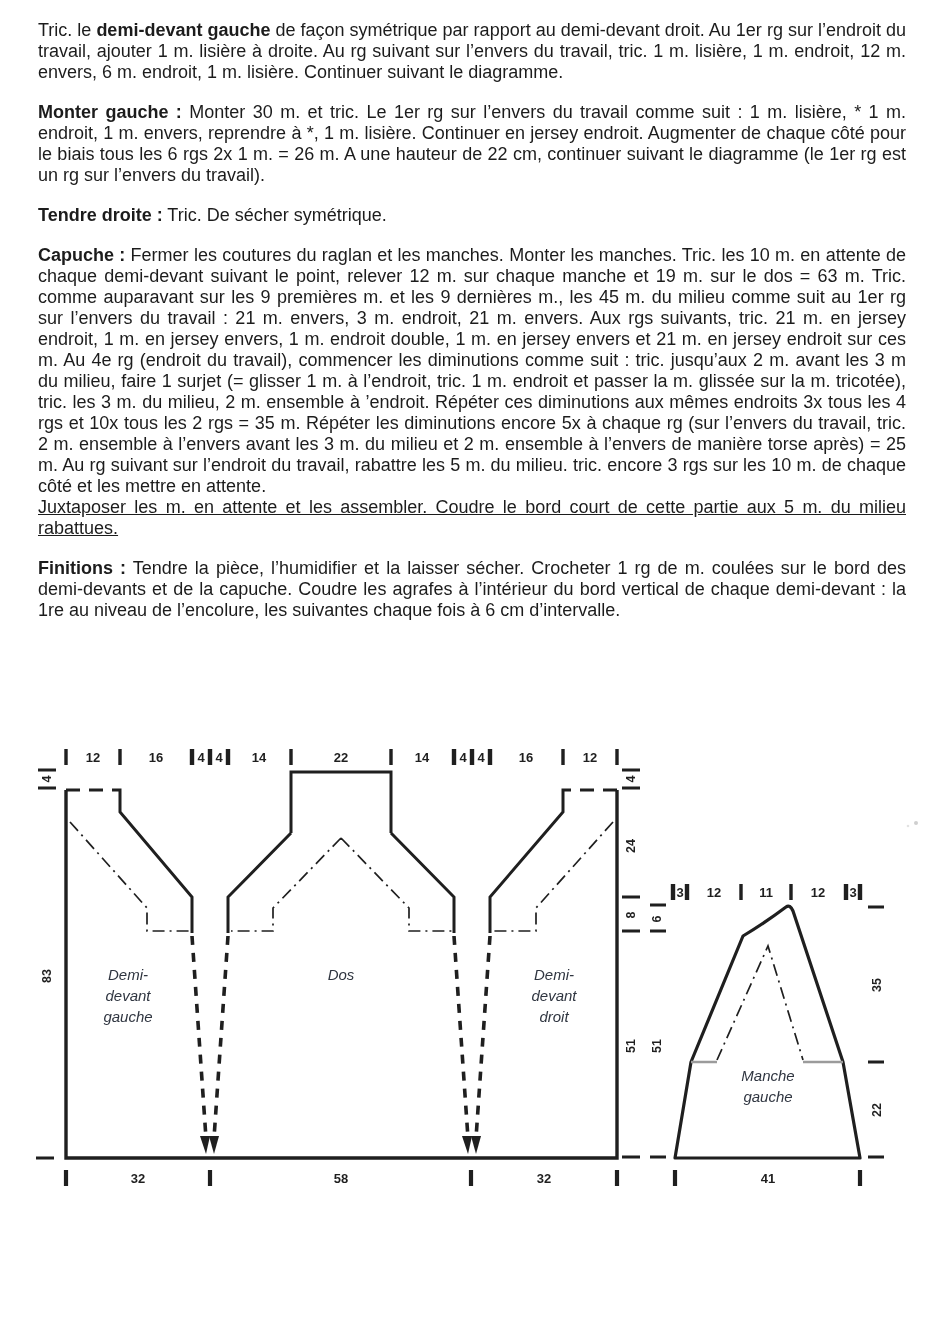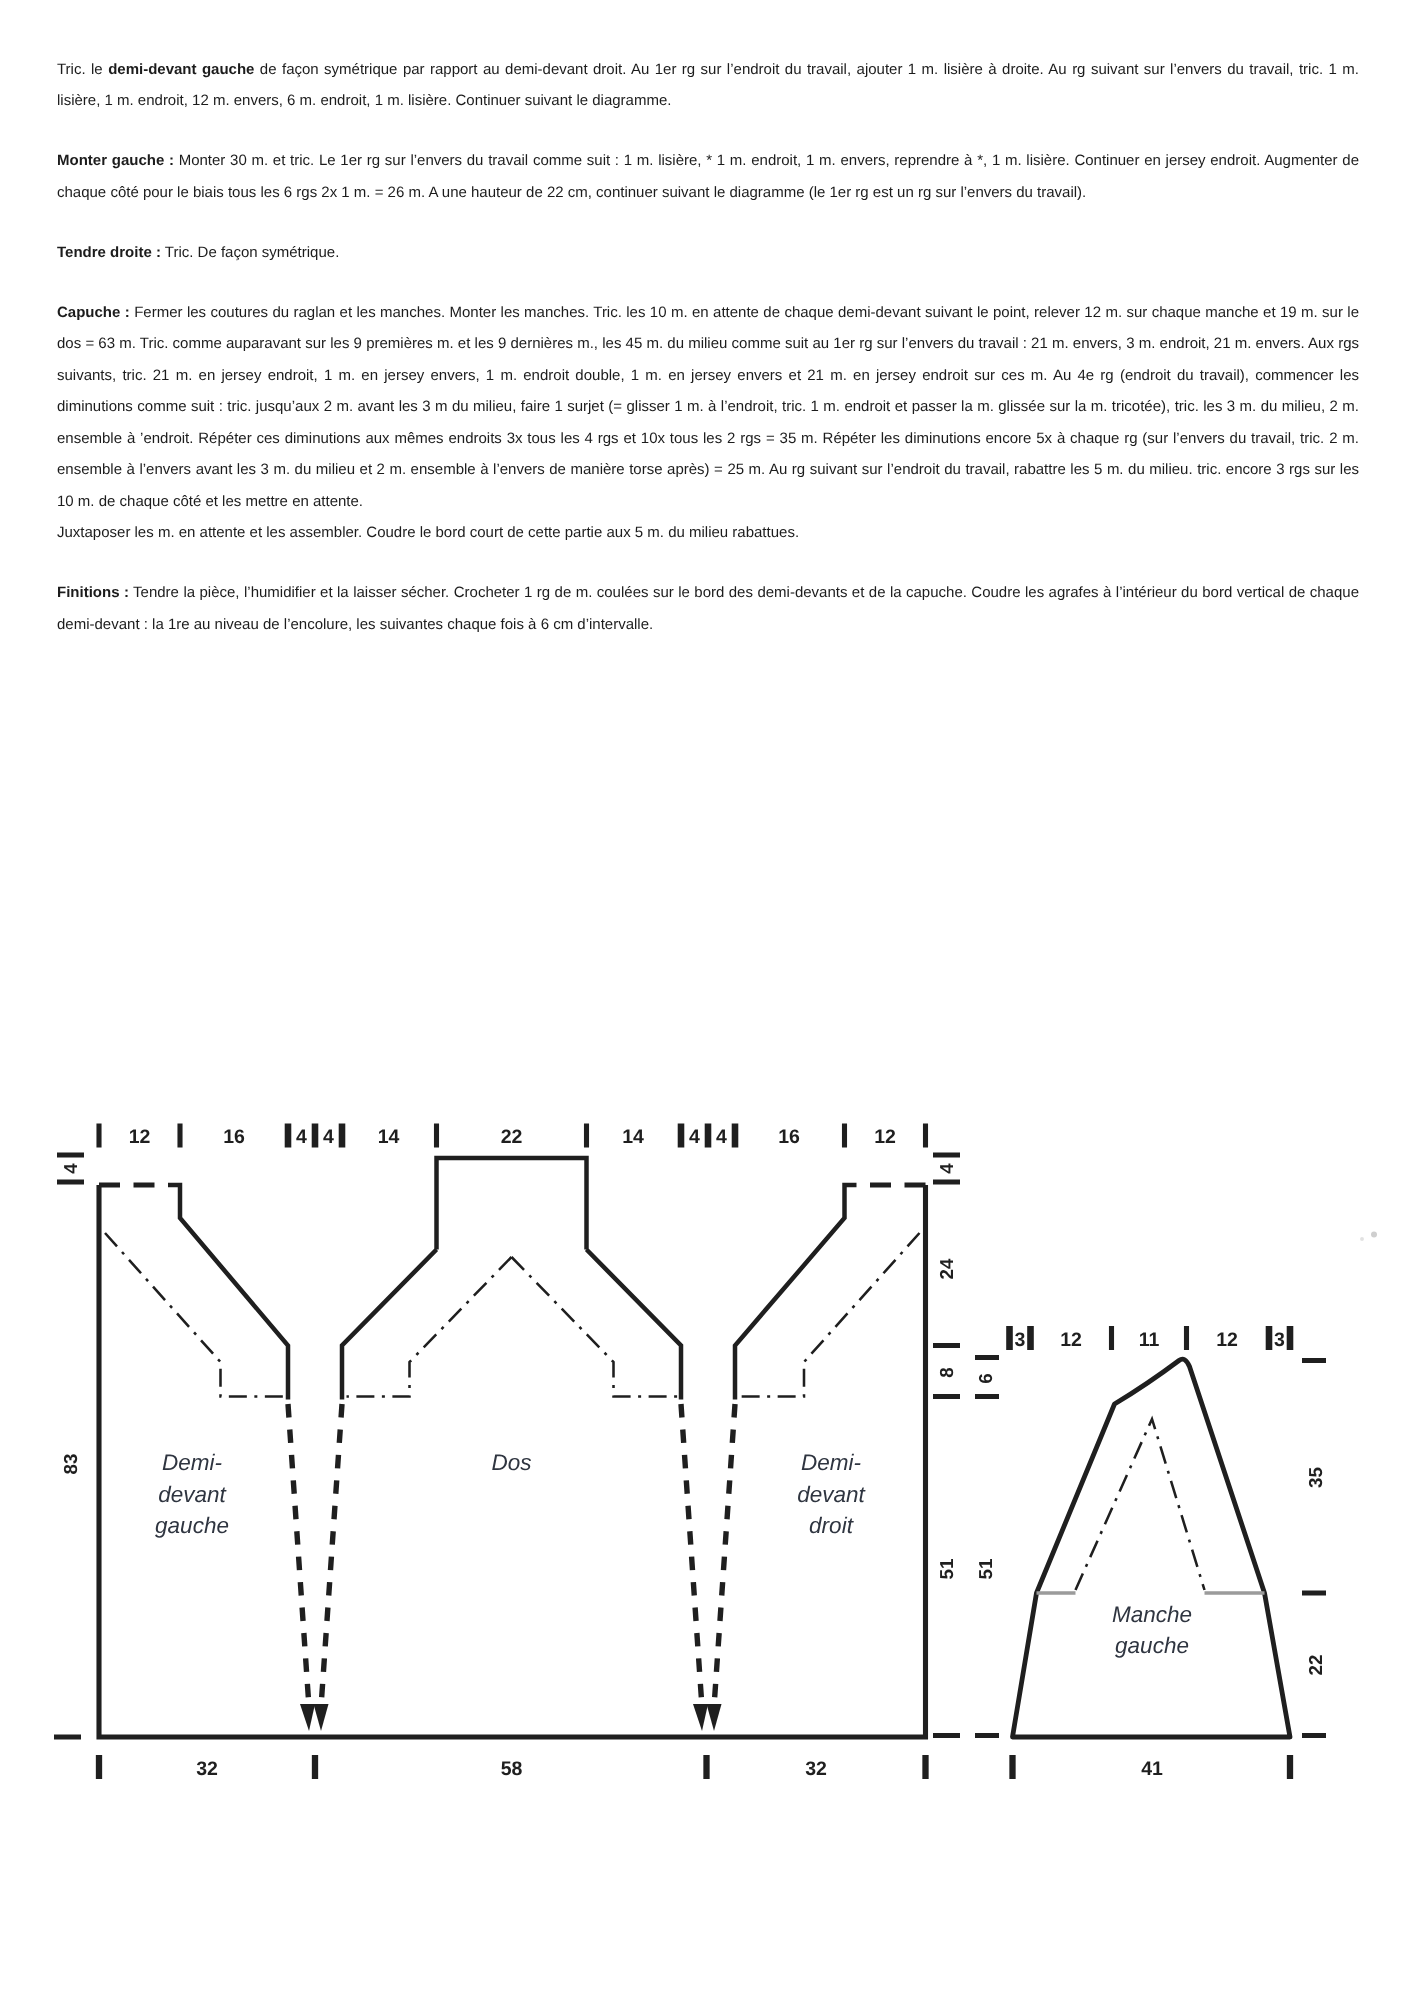--- a/index.html
+++ b/index.html
@@ -1,43 +1,43 @@
 <!DOCTYPE html>
 <html><head>
 <meta charset="utf-8">
 <style>
   html,body{margin:0;padding:0;}
   body{
     width:942px;height:1343px;background:#ffffff;position:relative;overflow:hidden;
     font-family:"Liberation Sans","DejaVu Sans",sans-serif;color:#1c1c1c;
   }
   .doc{
-    position:absolute;left:38px;top:36px;width:868px;
-    font-size:10px;line-height:21px;text-align:justify;
+    position:absolute;left:38px;top:20px;width:868px;
+    font-size:18px;line-height:21px;text-align:justify;
   }
   .doc p{margin:0 0 0 0;}
   .doc p + p{margin-top:19px;}
-  .doc p.cont{margin-top:0;}
+  .doc p.cont{margin-top:0;text-decoration:underline;}
   b{font-weight:bold;}
   svg{position:absolute;left:0;top:730px;}
   svg text{font-family:"Liberation Sans","DejaVu Sans",sans-serif;fill:#1f1f1f;}
   .num{font-size:13px;font-weight:bold;}
   .numr{font-size:12.5px;font-weight:bold;}
   .piece{font-size:15px;font-style:italic;fill:#2f3540;}
 </style>
 </head>
 <body>
 
 <div class="doc">
   <p><span>Tric. le </span><b>demi-devant gauche</b><span> de façon symétrique par rapport au demi-devant droit. Au 1er rg sur l’endroit du travail, ajouter 1 m. lisière à droite. Au rg suivant sur l’envers du travail, tric. 1 m. lisière, 1 m. endroit, 12 m. envers, 6 m. endroit, 1 m. lisière. Continuer suivant le diagramme.</span></p>
 
   <p><b>Monter gauche :</b><span> Monter 30 m. et tric. Le 1er rg sur l’envers du travail comme suit : 1 m. lisière, * 1 m. endroit, 1 m. envers, reprendre à *, 1 m. lisière. Continuer en jersey endroit. Augmenter de chaque côté pour le biais tous les 6 rgs 2x 1 m. = 26 m. A une hauteur de 22 cm, continuer suivant le diagramme (le 1er rg est un rg sur l’envers du travail).</span></p>
 
 
-  <p><b>Tendre droite :</b><span> Tric. De façon symétrique.</span></p>
+  <p><b>Tendre droite :</b><span> Tric. De sécher symétrique.</span></p>
 
   <p><b>Capuche :</b><span> Fermer les coutures du raglan et les manches. Monter les manches. Tric. les 10 m. en attente de chaque demi-devant suivant le point, relever 12 m. sur chaque manche et 19 m. sur le dos = 63 m. Tric. comme auparavant sur les 9 premières m. et les 9 dernières m., les 45 m. du milieu comme suit au 1er rg sur l’envers du travail : 21 m. envers, 3 m. endroit, 21 m. envers. Aux rgs suivants, tric. 21 m. en jersey endroit, 1 m. en jersey envers, 1 m. endroit double, 1 m. en jersey envers et 21 m. en jersey endroit sur ces m. Au 4e rg (endroit du travail), commencer les diminutions comme suit : tric. jusqu’aux 2 m. avant les 3 m du milieu, faire 1 surjet (= glisser 1 m. à l’endroit, tric. 1 m. endroit et passer la m. glissée sur la m. tricotée), tric. les 3 m. du milieu, 2 m. ensemble à ’endroit. Répéter ces diminutions aux mêmes endroits 3x tous les 4 rgs et 10x tous les 2 rgs = 35 m. Répéter les diminutions encore 5x à chaque rg (sur l’envers du travail, tric. 2 m. ensemble à l’envers avant les 3 m. du milieu et 2 m. ensemble à l’envers de manière torse après) = 25 m. Au rg suivant sur l’endroit du travail, rabattre les 5 m. du milieu. tric. encore 3 rgs sur les 10 m. de chaque côté et les mettre en attente.</span></p>
   <p class="cont"><span>Juxtaposer les m. en attente et les assembler. Coudre le bord court de cette partie aux 5 m. du milieu rabattues.</span></p>
 
   <p><b>Finitions :</b><span> Tendre la pièce, l’humidifier et la laisser sécher. Crocheter 1 rg de m. coulées sur le bord des demi-devants et de la capuche. Coudre les agrafes à l’intérieur du bord vertical de chaque demi-devant : la 1re au niveau de l’encolure, les suivantes chaque fois à 6 cm d’intervalle.</span></p>
 </div>
 
 <svg width="942" height="613" viewBox="0 730 942 613">
 
   <g>

